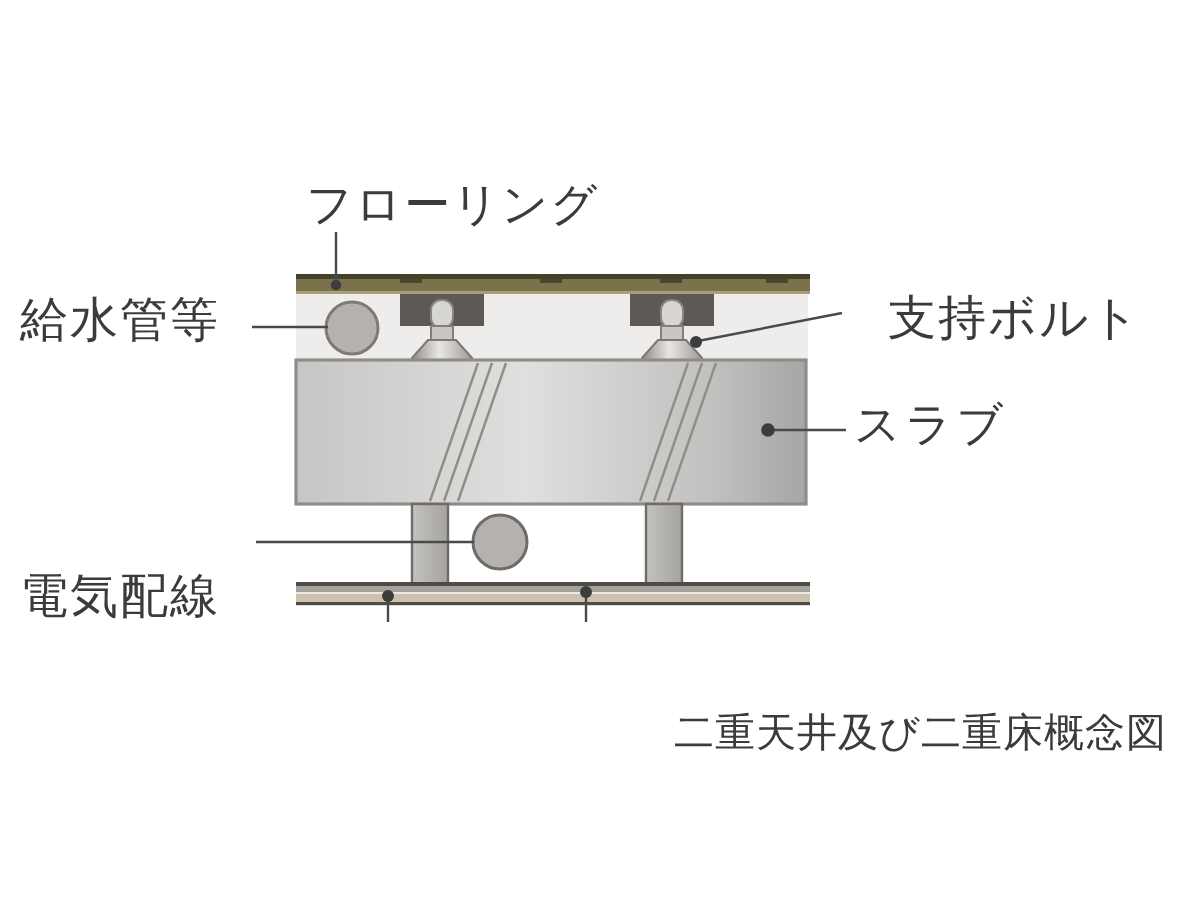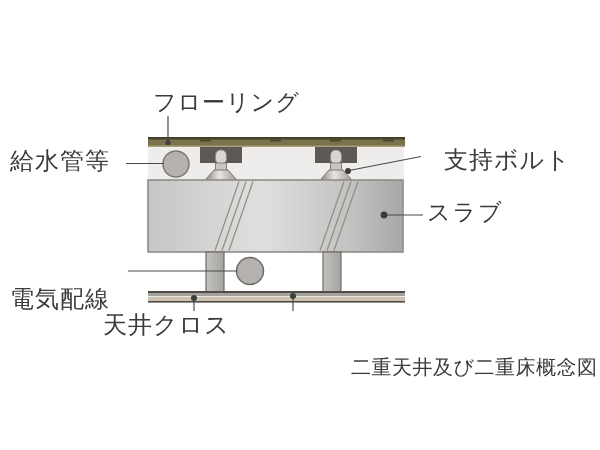--- a/index.html
+++ b/index.html
@@ -10,21 +10,21 @@
   .label{position:absolute;color:#3b3b3b;white-space:nowrap;line-height:1;
          letter-spacing:1px;}
   .lbl-flooring{left:153px;top:91px;font-size:23px;}
   .lbl-water{left:10px;top:149px;font-size:24px;text-align:right;}
   .lbl-bolt{left:444px;top:148px;font-size:24px;}
   .lbl-slab{left:427px;top:201px;font-size:23px;font-weight:normal;
             font-family:"Liberation Sans","DejaVu Sans",sans-serif;letter-spacing:2px;}
   .lbl-electric{left:10px;top:259px;font-size:24px;margin-top:28px;}
   .lbl-ceiling{left:103px;top:313px;font-size:24px;}
   .lbl-plaster{left:263px;top:313px;font-size:24px;}
-  .lbl-caption{left:351px;top:357px;font-size:20px;letter-spacing:0.5px;}
+  .lbl-caption{left:337px;top:357px;font-size:20px;letter-spacing:0.5px;}
 </style>
 </head>
 <body>
 
 <div class="canvas">
 
   <svg width="600" height="450" viewBox="0 0 600 450">
     <defs>
       <linearGradient id="slabGrad" x1="0" y1="0" x2="1" y2="0">
         <stop offset="0" stop-color="#c7c6c4"></stop>
@@ -109,16 +109,15 @@
       <line x1="293" y1="297" x2="293" y2="311"></line>
       <circle cx="293" cy="296" r="3" stroke="none"></circle>
     </g>
   </svg>
 
   <div class="label lbl-flooring">フローリング</div>
   <div class="label lbl-water">給水管等</div>
   <div class="label lbl-bolt">支持ボルト</div>
   <div class="label lbl-slab">スラブ</div>
   <div class="label lbl-electric">電気配線</div>
-  <div class="label lbl-ceiling">天井クロス</div>
   <div class="label lbl-caption">二重天井及び二重床概念図</div>
 
 </div>
 
 </body></html>

